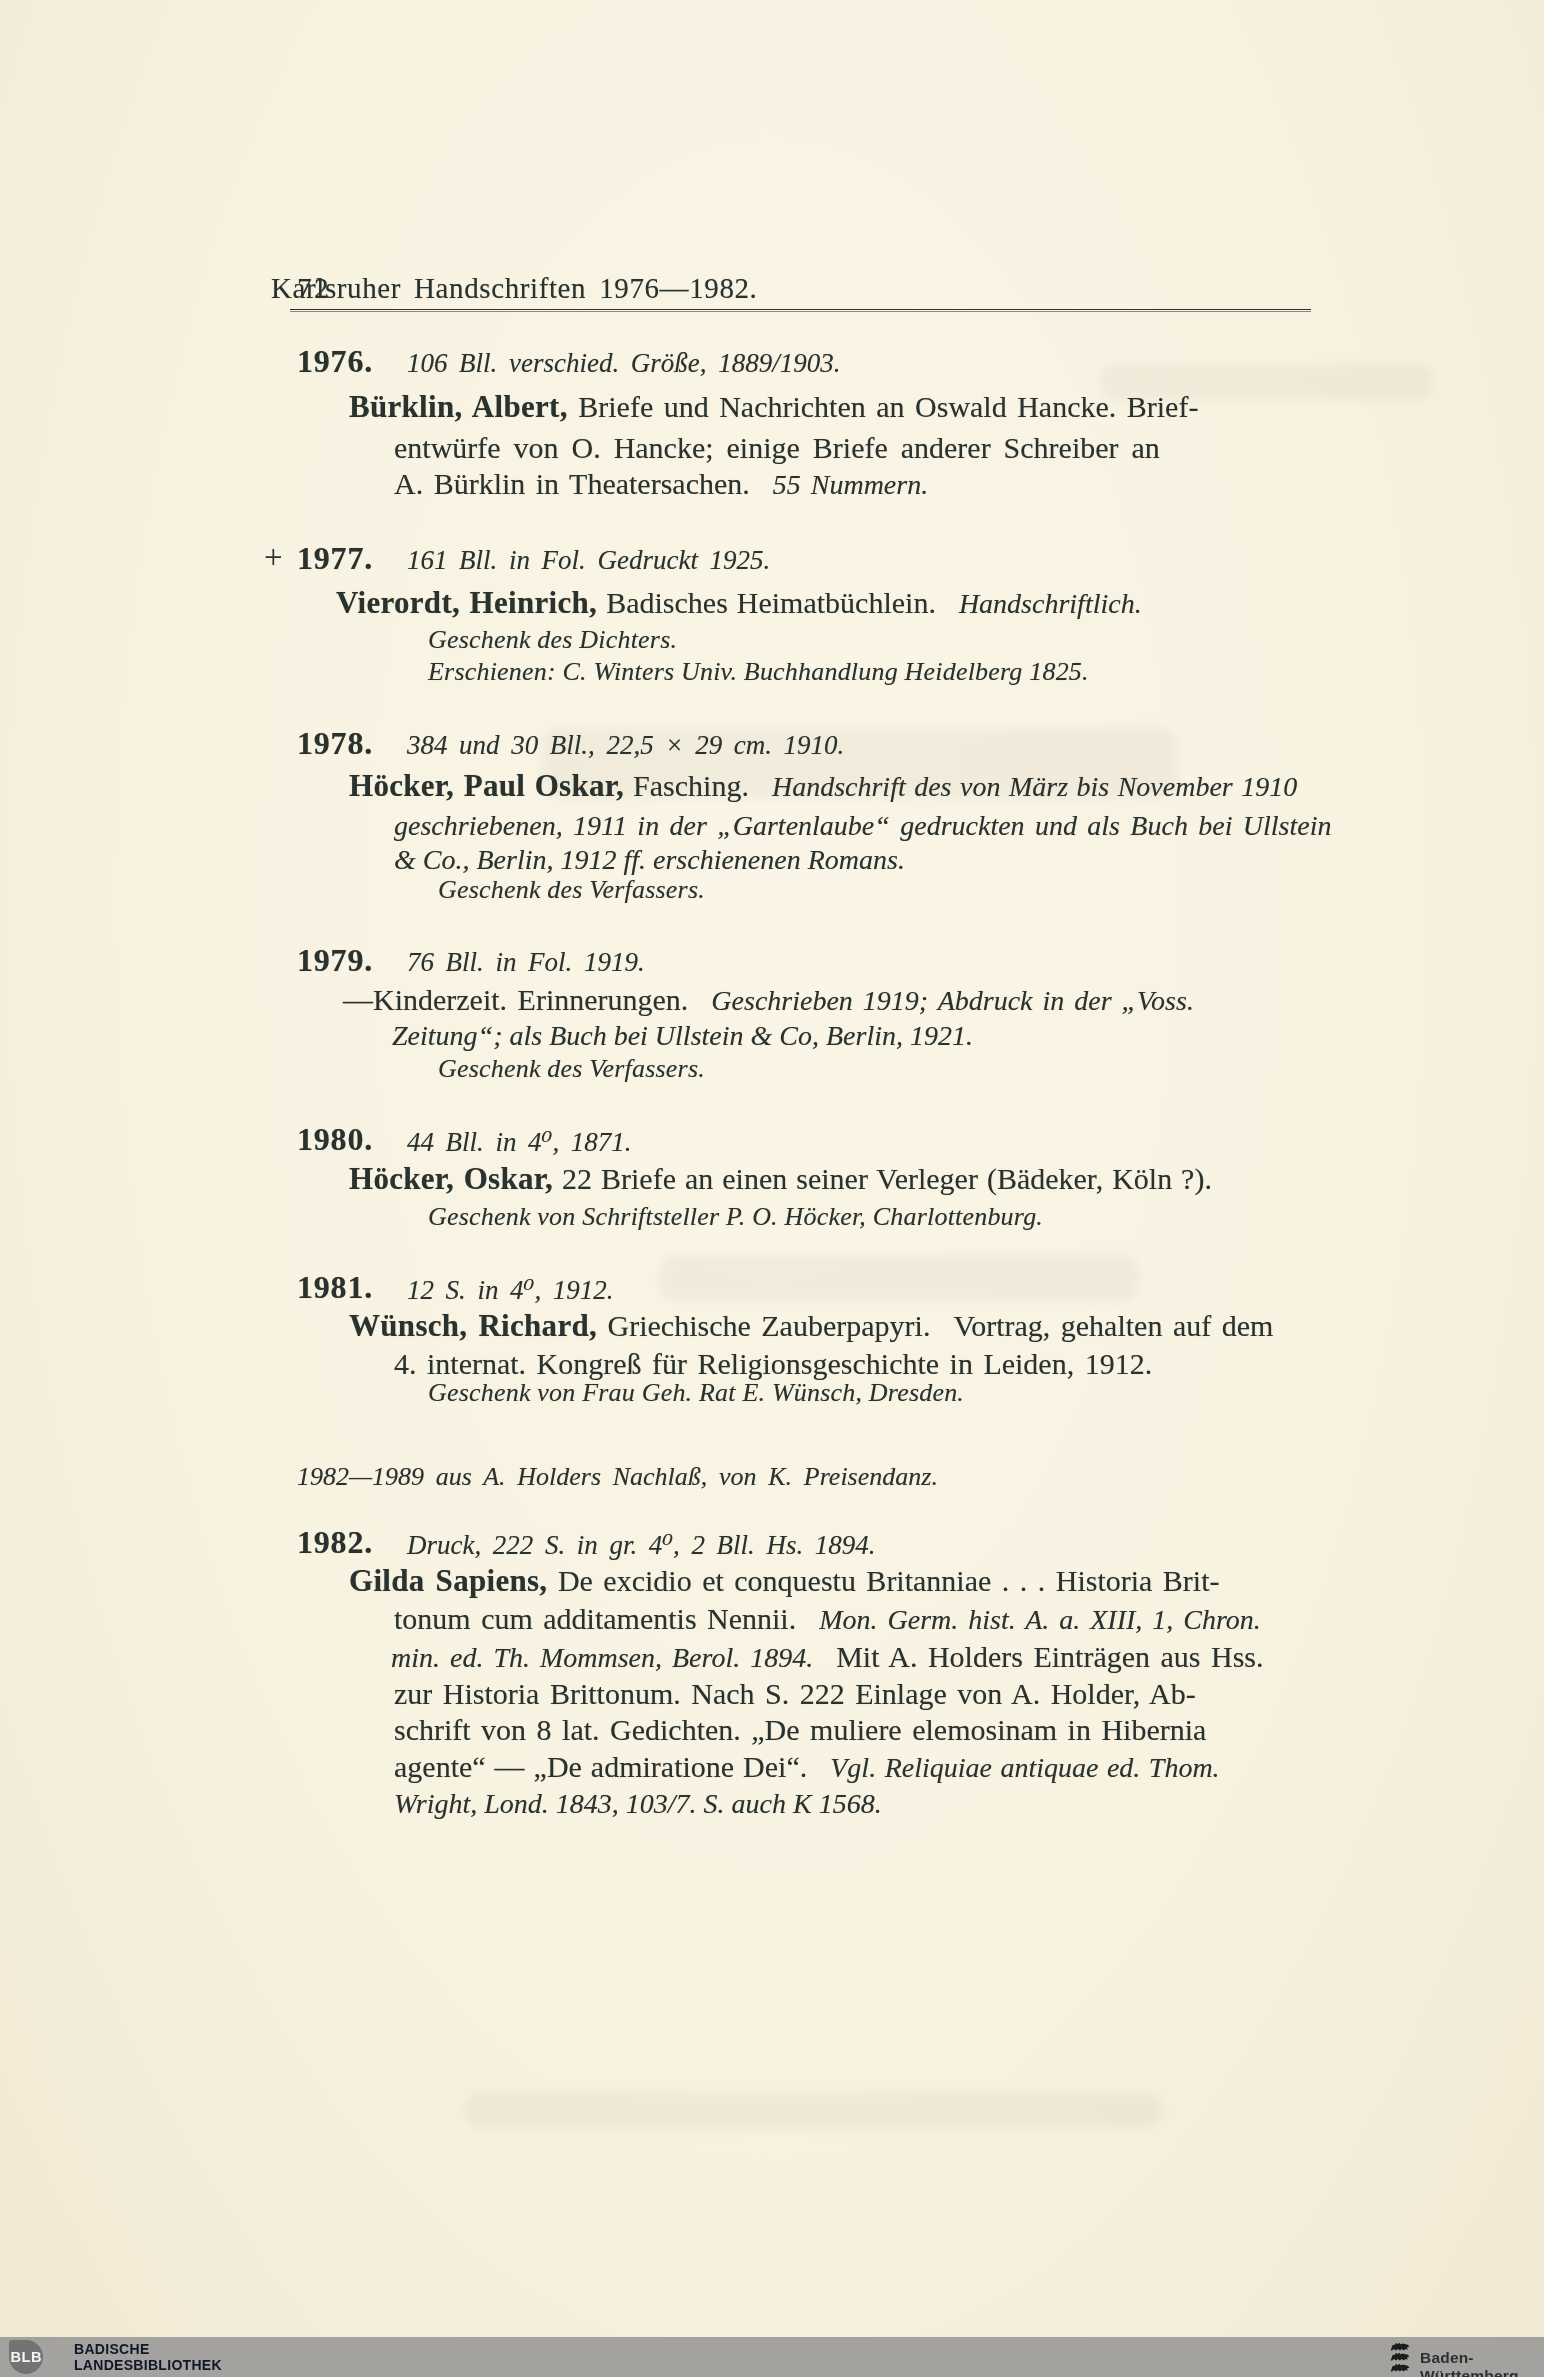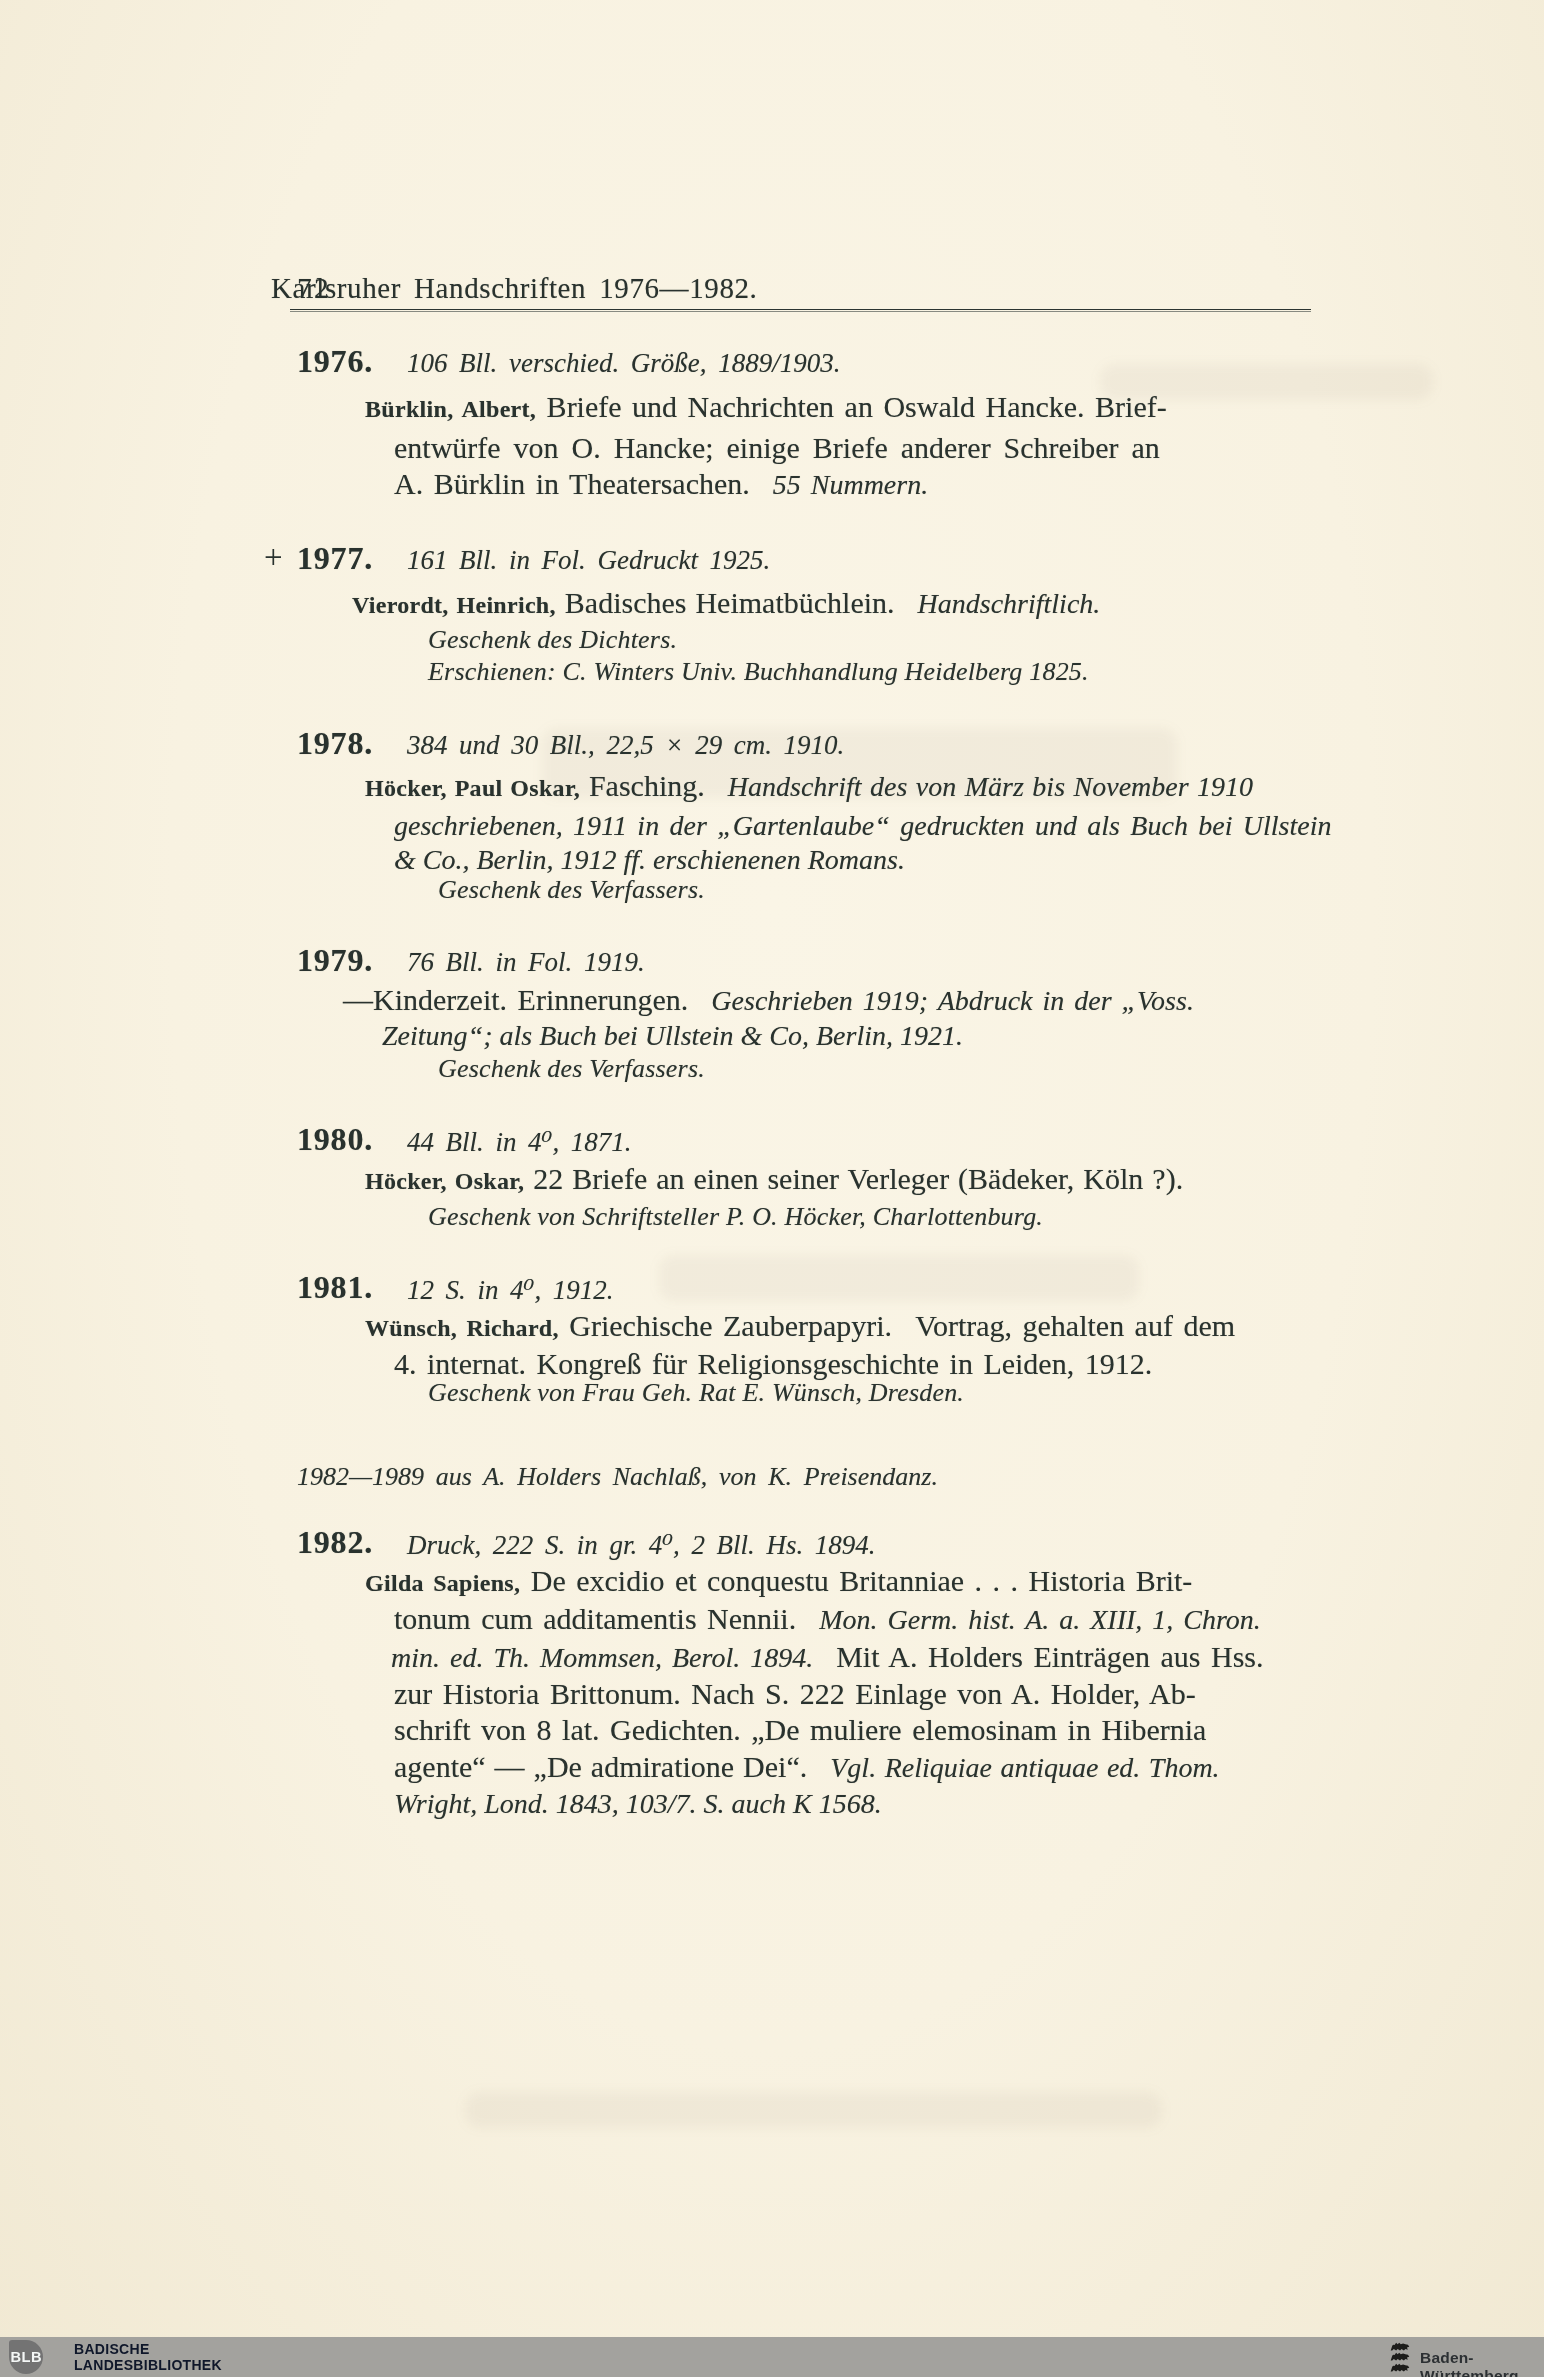--- a/index.html
+++ b/index.html
@@ -2,21 +2,21 @@
 <html style="font-size:12.4px"><head>
 <meta charset="utf-8">
 <style>
   html,body{margin:0;padding:0;}
   .stage{position:relative;width:1544px;height:2377px;overflow:hidden;
     background:radial-gradient(ellipse at 50% 38%, #faf5e6 0%, #f8f2e1 55%, #f1e9d3 100%);
     font-family:"Liberation Serif","DejaVu Serif",serif;color:#29322e;}
   .ln{position:absolute;white-space:nowrap;line-height:1.05;
       text-shadow:0 0 0.8px rgba(41,50,46,.38);}
   .r{font-size:30px;}
-  .b{font-size:24px;font-weight:700;letter-spacing:0.3px;margin-left:16px;}
+  .b{font-size:31px;font-weight:700;letter-spacing:0.3px;}
   .i{font-style:italic;font-size:28px;}
   .ism{font-style:italic;font-size:26px;letter-spacing:0.2px;}
   .gap{margin-left:23px;}
   .gap2{}
   .ws1{word-spacing:.12em;}
   .ws2{word-spacing:.24em;}
   .ws3{word-spacing:.44em;}
   .numrow{position:absolute;left:297px;}
   .num{font-size:32px;font-weight:700;letter-spacing:0.8px;text-shadow:0 0 0.8px rgba(41,50,46,.45);}
   .note{position:absolute;left:110px;top:5.4px;font-style:italic;font-size:27px;white-space:nowrap;
@@ -92,21 +92,21 @@
     <div class="ln i" style="top:845px;left:394px;"><span>&amp; Co., Berlin, 1912 ff. erschienenen Romans.</span></div>
     <div class="ln ism" style="top:876px;left:438px;"><span>Geschenk des Verfassers.</span></div>
   </div>
 
   <div>
     <div class="numrow" style="top:942px;">
       <span class="num">1979.</span>
       <span class="note">76 Bll. in Fol. 1919.</span>
     </div>
     <div class="ln ws2" style="top:984px;left:343px;"><span class="r">—</span><span class="r gap2">Kinderzeit. Erinnerungen.</span><span class="i gap">Geschrieben 1919; Abdruck in der „Voss.</span></div>
-    <div class="ln i" style="top:1021px;left:382px;"><span>Zeitung“; als Buch bei Ullstein &amp; Co, Berlin, 1921.</span></div>
+    <div class="ln i" style="top:1021px;left:392px;"><span>Zeitung“; als Buch bei Ullstein &amp; Co, Berlin, 1921.</span></div>
     <div class="ln ism" style="top:1055px;left:438px;"><span>Geschenk des Verfassers.</span></div>
   </div>
 
   <div>
     <div class="numrow" style="top:1121px;">
       <span class="num">1980.</span>
       <span class="note">44 Bll. in 4⁰, 1871.</span>
     </div>
     <div class="ln ws1" style="top:1163px;left:349px;"><span class="b">Höcker, Oskar,</span><span class="r"> 22 Briefe an einen seiner Verleger (Bädeker, Köln ?).</span></div>
     <div class="ln ism" style="top:1203px;left:428px;"><span>Geschenk von Schriftsteller P. O. Höcker, Charlottenburg.</span></div>

